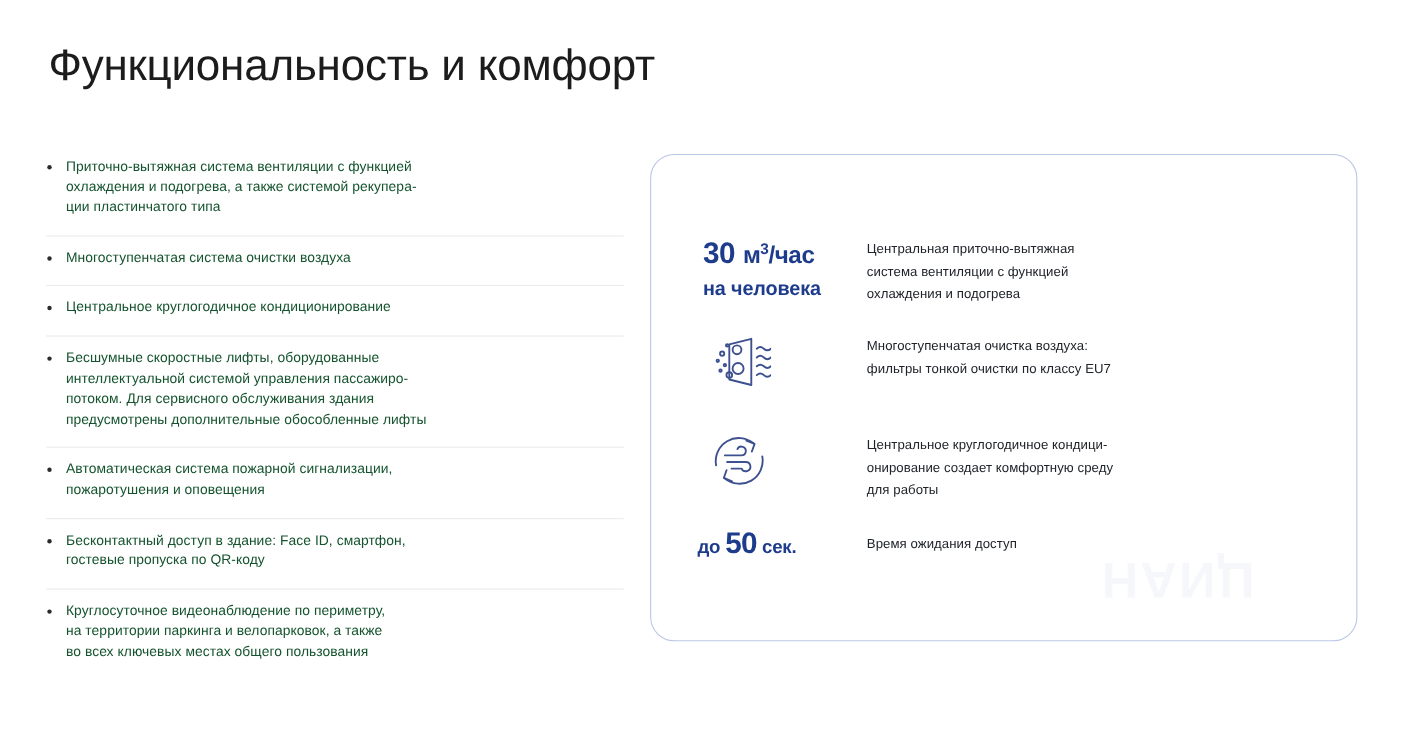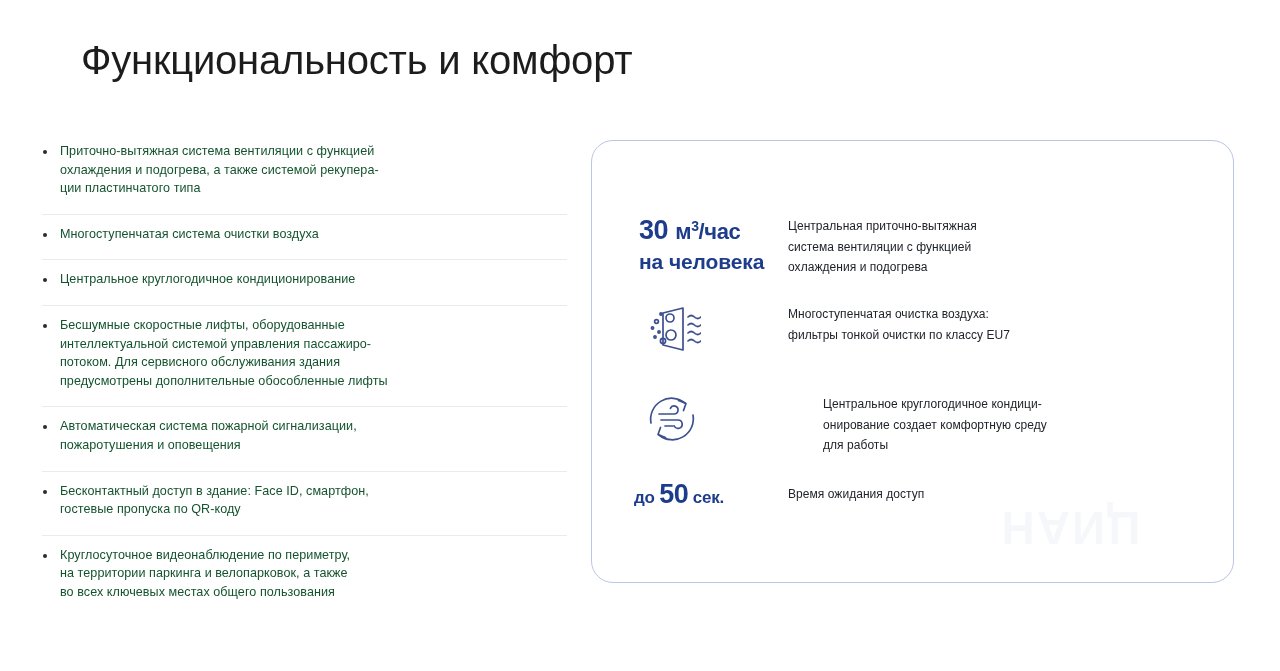--- a/index.html
+++ b/index.html
@@ -28,21 +28,20 @@
   .page-title {
     position: absolute;
     left: 44px;
     top: 36px;
     font-size: 40px;
     line-height: 48px;
     font-weight: 400;
     letter-spacing: -0.2px;
     color: #1c1c1c;
     white-space: nowrap;
-    margin-left: 37px;
   }
 
   
   .features-list {
     position: absolute;
     left: 42px;
     top: 132px;
     width: 525px;
   }
 
@@ -100,21 +99,21 @@
   .card-row {
     position: absolute;
     display: flex;
     align-items: flex-start;
     left: 42px;
     width: 560px;
   }
 
   .card-row-1 { top: 74px; }
   .card-row-2 { top: 162px; }
-  .card-row-3 { top: 252px; gap: 35px; }
+  .card-row-3 { top: 252px; }
   .card-row-4 { top: 338px; }
 
   .row-lead {
     flex: 0 0 auto;
     width: 154px;
     display: flex;
     align-items: flex-start;
     justify-content: flex-start;
   }
 
@@ -132,21 +131,21 @@
     white-space: nowrap;
   }
   .stat-main .unit { font-size: 22px; }
   .stat-main sup {
     font-size: 14px;
     vertical-align: super;
     line-height: 0;
   }
 
   .stat-sub {
-    font-size: 21px;
+    font-size: 18px;
     line-height: 20px;
     font-weight: 700;
     margin-top: 5px;
     letter-spacing: -0.1px;
     white-space: nowrap;
   }
 
   .stat-inline {
     font-size: 17px;
     line-height: 30px;

